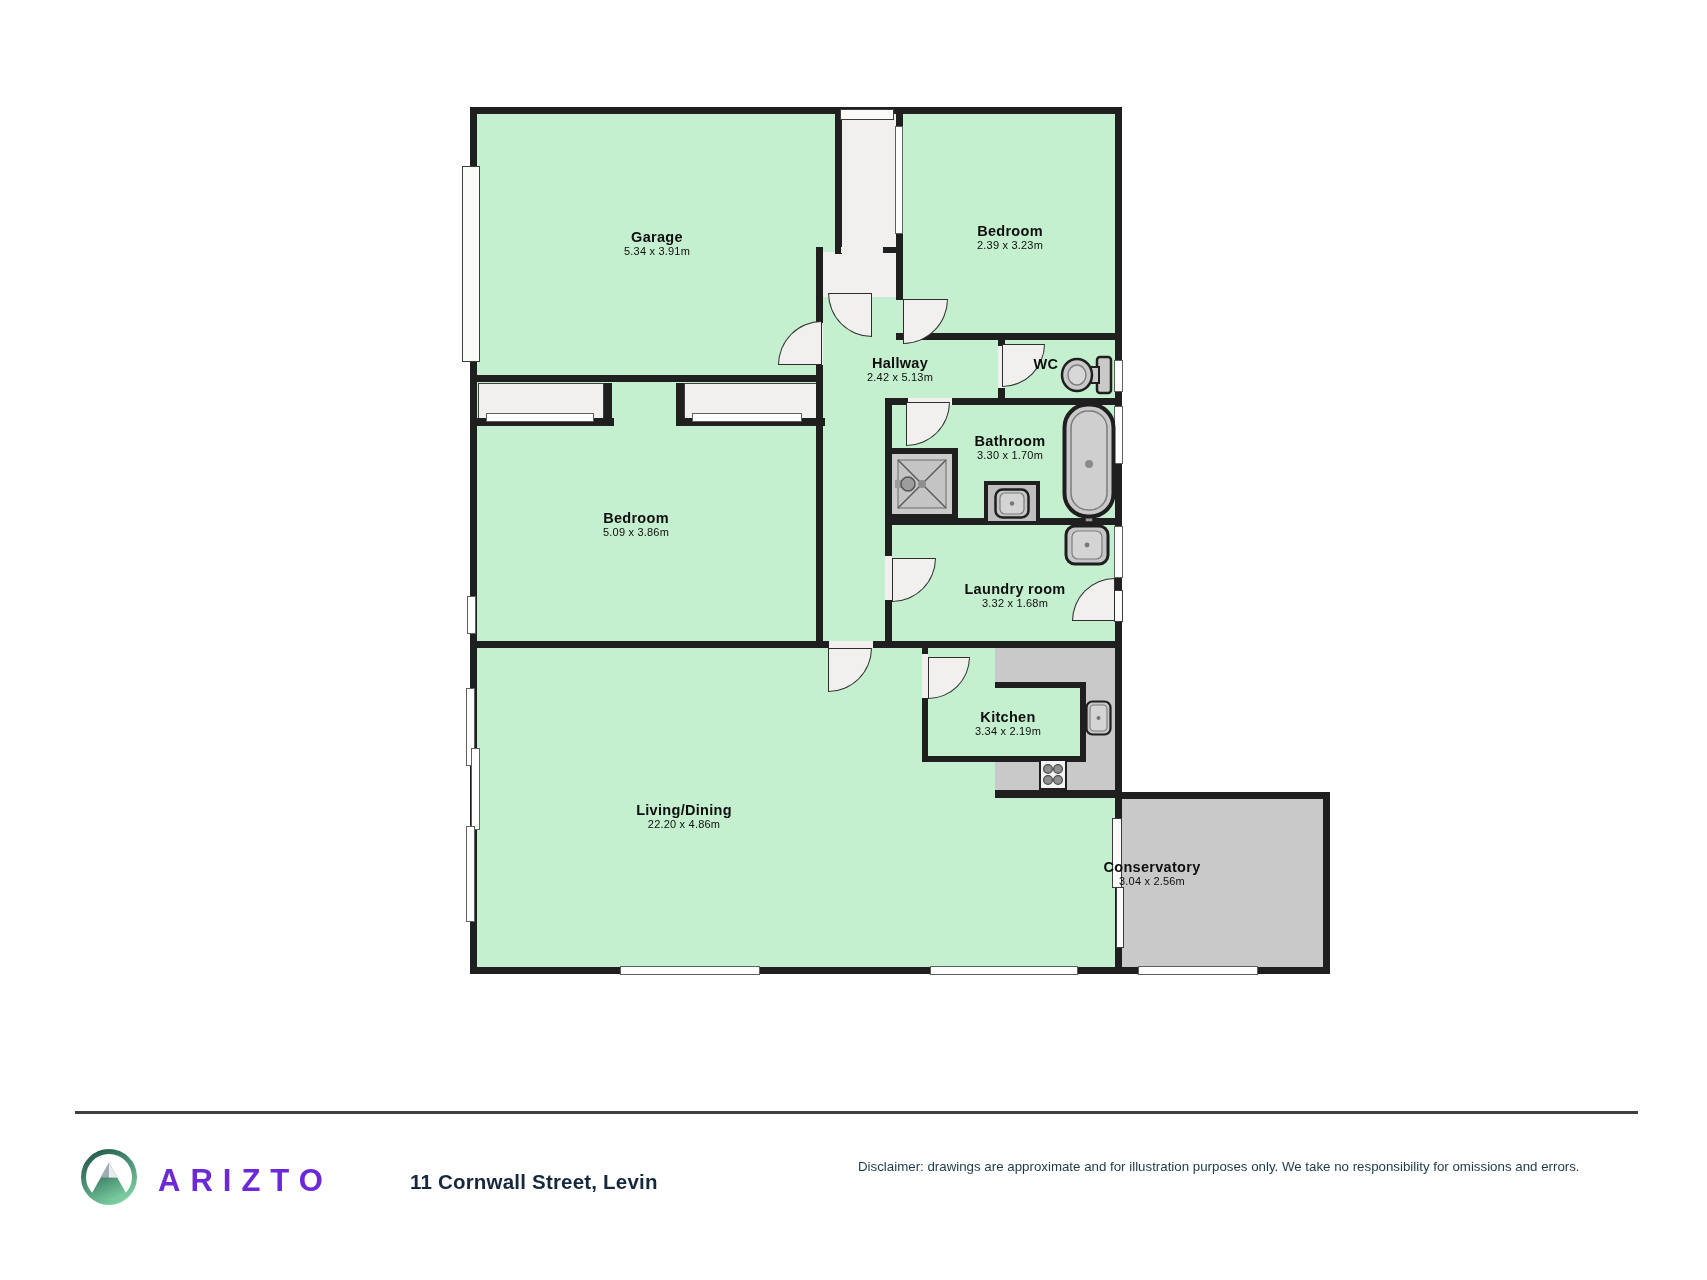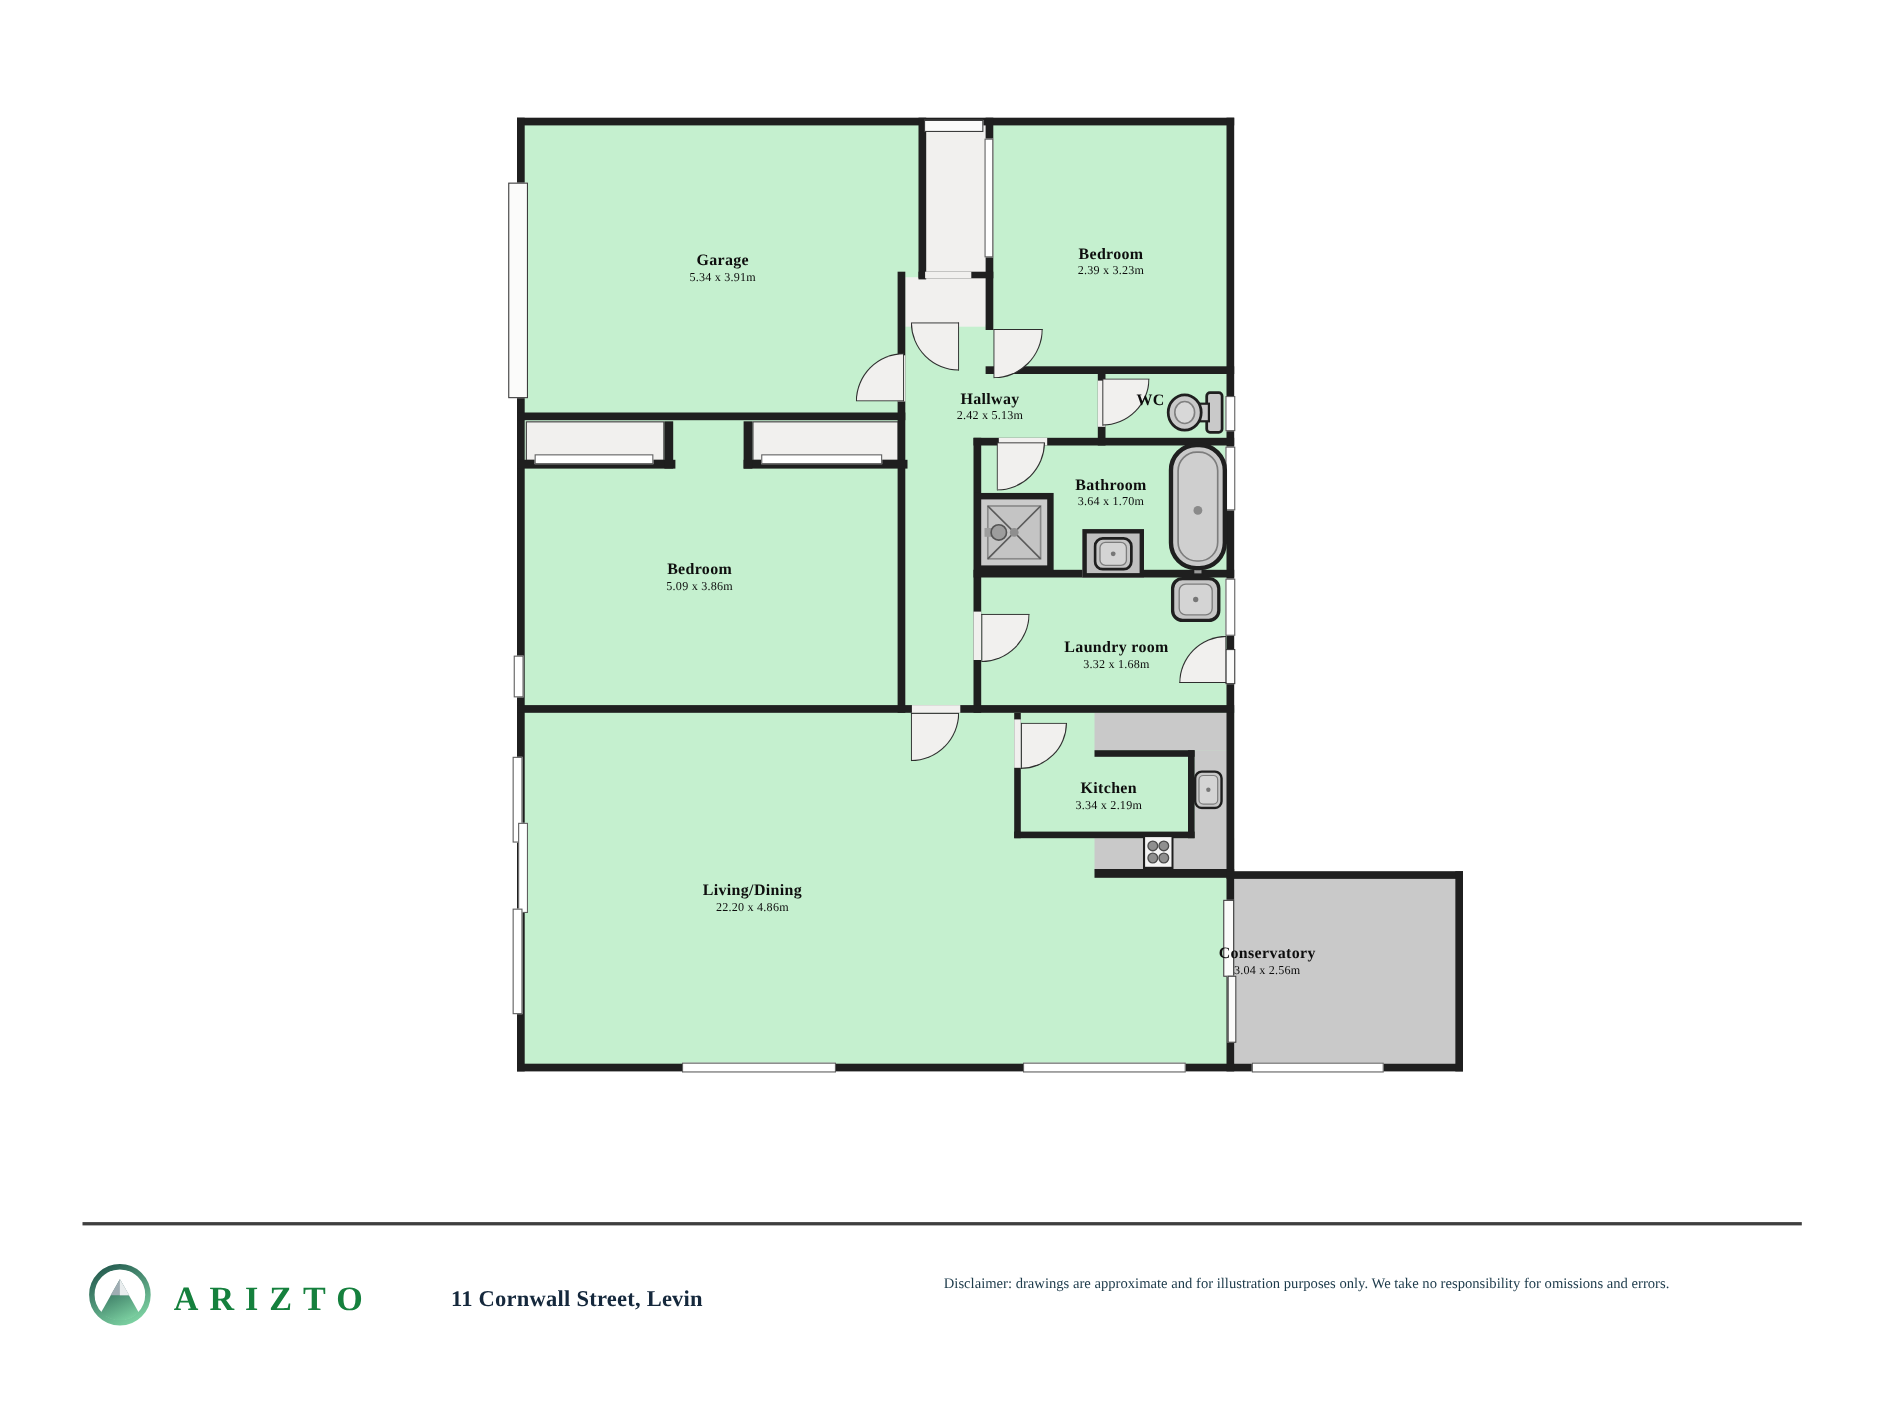--- a/index.html
+++ b/index.html
@@ -1,34 +1,34 @@
 <!DOCTYPE html>
 <html><head>
 <meta charset="utf-8">
 <style>
   html,body{margin:0;padding:0;background:#ffffff;}
   #canvas{position:relative;width:1707px;height:1280px;background:#ffffff;overflow:hidden;
-          font-family:Liberation Serif, serif;}
+          font-family:Liberation Sans, sans-serif;}
   .abs{position:absolute;box-sizing:border-box;}
   .green{background:#c5f0cf;}
   .white{background:#f1f0ee;}
   .grey{background:#c9c9c9;}
   .wall{position:absolute;background:#1f1f1f;box-sizing:border-box;}
   .gap{position:absolute;background:#f1f0ee;box-sizing:border-box;}
   .win{position:absolute;background:#ffffff;border:1px solid #5f5f5f;box-sizing:border-box;}
   .leaf{position:absolute;background:#fbfbfa;border:1.2px solid #3c3c3c;box-sizing:border-box;}
   .door{position:absolute;background:#f1f0ee;border:1.6px solid #2e2e2e;box-sizing:border-box;}
   .br-br{border-radius:0 0 100% 0;}
   .br-bl{border-radius:0 0 0 100%;}
   .br-tl{border-radius:100% 0 0 0;}
   .rlabel{position:absolute;transform:translateX(-50%);text-align:center;color:#0e0e0e;white-space:nowrap;}
   .rname{font-weight:bold;font-size:14.5px;letter-spacing:.3px;}
   .rdims{font-size:11px;margin-top:0;letter-spacing:.2px;}
   .divider{position:absolute;background:#3f3f3f;}
-  .brand{position:absolute;color:#15803d;font-weight:bold;font-size:31px;letter-spacing:10px;}
+  .brand{position:absolute;color:#6d28d9;font-weight:bold;font-size:31px;letter-spacing:10px;}
   .address{position:absolute;color:#15283c;font-weight:bold;font-size:20.5px;letter-spacing:.2px;}
   .disclaimer{position:absolute;color:#1c3a4a;font-size:13.3px;line-height:24px;width:790px;}
 </style>
 </head>
 <body>
 
 <div id="canvas">
 
   <div class="abs green" style="left:476px;top:112px;width:362px;height:267px;"></div>
   <div class="abs green" style="left:900px;top:112px;width:218px;height:224px;"></div>
@@ -173,21 +173,21 @@
   </div>
   <div class="rlabel" style="left:900px;top:355px;">
     <div class="rname">Hallway</div>
     <div class="rdims">2.42 x 5.13m</div>
   </div>
   <div class="rlabel" style="left:1046px;top:356px;">
     <div class="rname">WC</div>
   </div>
   <div class="rlabel" style="left:1010px;top:433px;">
     <div class="rname">Bathroom</div>
-    <div class="rdims">3.64 x 1.70m</div>
+    <div class="rdims">3.30 x 1.70m</div>
   </div>
   <div class="rlabel" style="left:1015px;top:581px;">
     <div class="rname">Laundry room</div>
     <div class="rdims">3.32 x 1.68m</div>
   </div>
   <div class="rlabel" style="left:636px;top:510px;">
     <div class="rname">Bedroom</div>
     <div class="rdims">5.09 x 3.86m</div>
   </div>
   <div class="rlabel" style="left:1008px;top:709px;">

